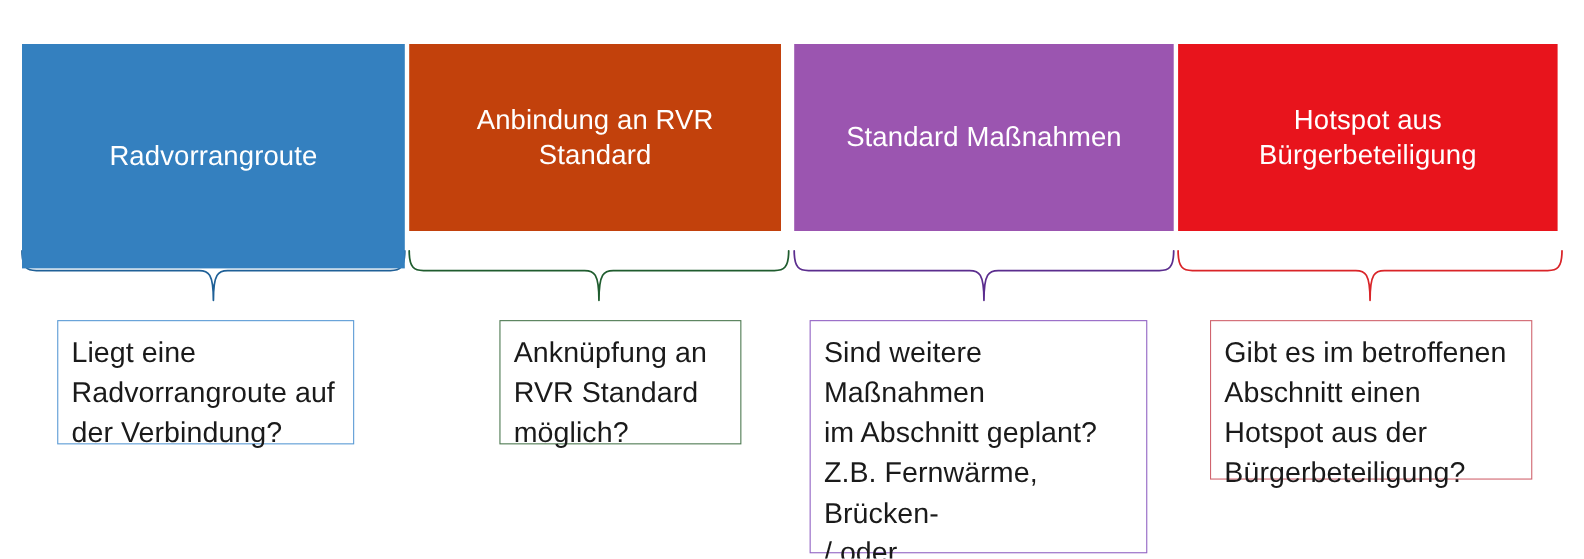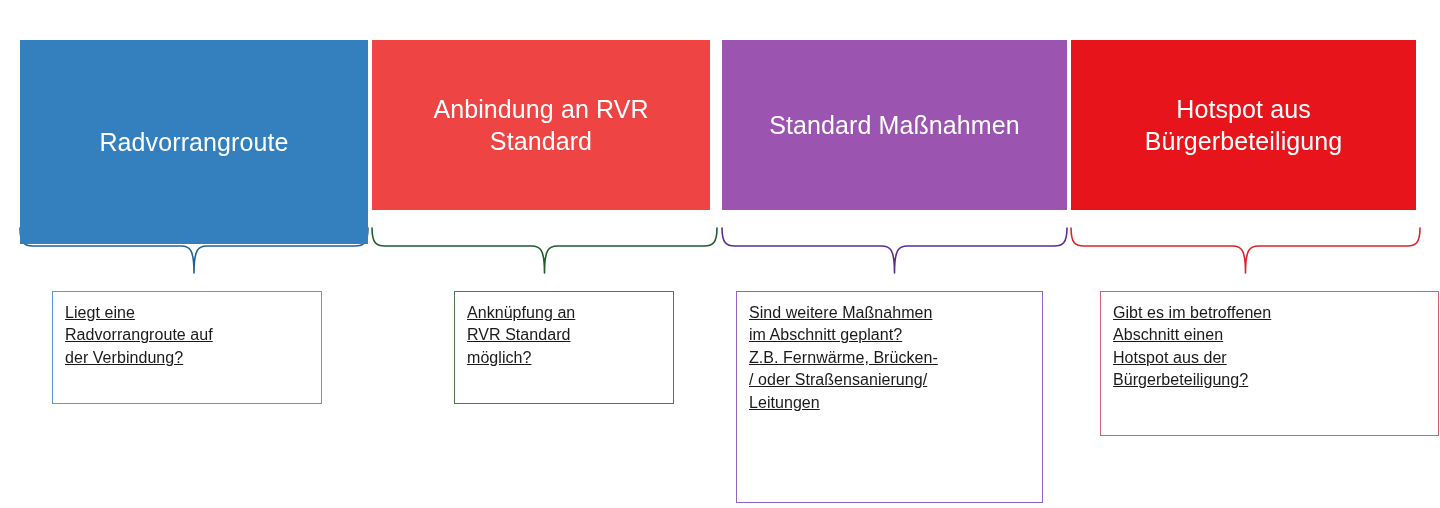--- a/index.html
+++ b/index.html
@@ -37,26 +37,25 @@
   }
   .header-bar span { display: block; }
 
   
   .question-box {
     position: absolute;
     box-sizing: border-box;
     background: #ffffff;
     border: 1.4px solid #000000;
     color: #1a1a1a;
-    font-size: 16px;
+    font-size: 26px;
     line-height: 1.40;
     padding: 10px 10px 10px 12px;
     white-space: pre-line;
     letter-spacing: 0.05px;
-    text-decoration: underline;
   }
 
   
   #braces {
     position: absolute;
     left: 0;
     top: 0;
     width: 1440px;
     height: 508px;
     pointer-events: none;
@@ -69,21 +68,21 @@
   <svg id="braces" viewBox="0 0 1440 508">
       <path d="M 20 228 C 20 243.4, 24.55 246, 33 246 L 181 246 C 189.45 246, 194 248.6, 194 273 C 194 248.6, 198.55 246, 207 246 L 355 246 C 363.45 246, 368 243.4, 368 228" fill="none" stroke="#1f6097" stroke-width="1.6" stroke-linecap="round" stroke-linejoin="round"></path>
       <path d="M 372 228 C 372 243.4, 376.55 246, 385 246 L 531.5 246 C 539.95 246, 544.5 248.6, 544.5 273 C 544.5 248.6, 549.05 246, 557.5 246 L 704 246 C 712.45 246, 717 243.4, 717 228" fill="none" stroke="#1f5c2e" stroke-width="1.6" stroke-linecap="round" stroke-linejoin="round"></path>
       <path d="M 722 228 C 722 243.4, 726.55 246, 735 246 L 881.5 246 C 889.95 246, 894.5 248.6, 894.5 273 C 894.5 248.6, 899.05 246, 907.5 246 L 1054 246 C 1062.45 246, 1067 243.4, 1067 228" fill="none" stroke="#5b2d8e" stroke-width="1.6" stroke-linecap="round" stroke-linejoin="round"></path>
       <path d="M 1071 228 C 1071 243.4, 1075.55 246, 1084 246 L 1232.5 246 C 1240.95 246, 1245.5 248.6, 1245.5 273 C 1245.5 248.6, 1250.05 246, 1258.5 246 L 1407 246 C 1415.45 246, 1420 243.4, 1420 228" fill="none" stroke="#d92428" stroke-width="1.6" stroke-linecap="round" stroke-linejoin="round"></path>
     </svg>
   <div id="layer-headers">
       <div class="header-bar" style="left: 20px; top: 40px; width: 348px; height: 204px; background: rgb(52, 128, 191);">
         <span>Radvorrangroute</span>
       </div>
-      <div class="header-bar" style="left: 372px; top: 40px; width: 338px; height: 170px; background: #ef4444;">
+      <div class="header-bar" style="left: 372px; top: 40px; width: 338px; height: 170px; background: #c2410c;">
         <span>Anbindung an RVR Standard</span>
       </div>
       <div class="header-bar" style="left: 722px; top: 40px; width: 345px; height: 170px; background: rgb(155, 85, 176);">
         <span>Standard Maßnahmen</span>
       </div>
       <div class="header-bar" style="left: 1071px; top: 40px; width: 345px; height: 170px; background: rgb(232, 20, 28);">
         <span>Hotspot aus
 Bürgerbeteiligung</span>
       </div>
     </div>
@@ -92,18 +91,18 @@
 Radvorrangroute auf
 der Verbindung?</div></div>
       <div class="question-box" style="left: 454px; top: 291px; width: 220px; height: 113px; border-color: rgb(78, 122, 82);"><div style="white-space: pre-line;">Anknüpfung an
 RVR Standard
 möglich?</div></div>
       <div class="question-box" style="left: 736px; top: 291px; width: 307px; height: 212px; border-color: rgb(146, 99, 196);"><div style="white-space: pre-line;">Sind weitere Maßnahmen
 im Abschnitt geplant?
 Z.B. Fernwärme, Brücken-
 / oder Straßensanierung/
 Leitungen</div></div>
-      <div class="question-box" style="left: 1100px; top: 291px; width: 339px; height: 145px; border-color: rgb(208, 100, 110);"><div style="white-space: pre-line;">Gibt es im betroffenen
+      <div class="question-box" style="left: 1100px; top: 291px; width: 293px; height: 145px; border-color: rgb(208, 100, 110);"><div style="white-space: pre-line;">Gibt es im betroffenen
 Abschnitt einen
 Hotspot aus der
 Bürgerbeteiligung?</div></div>
     </div>
 </div>
 
 </body></html>

